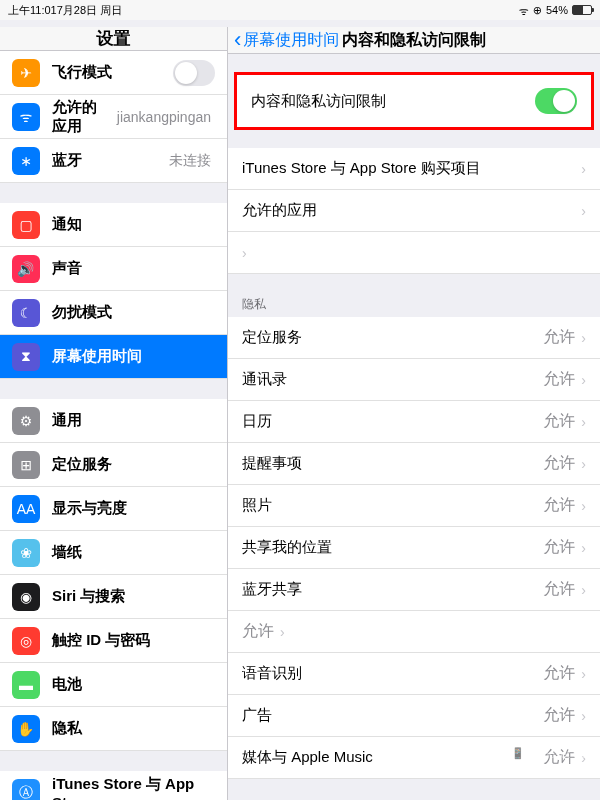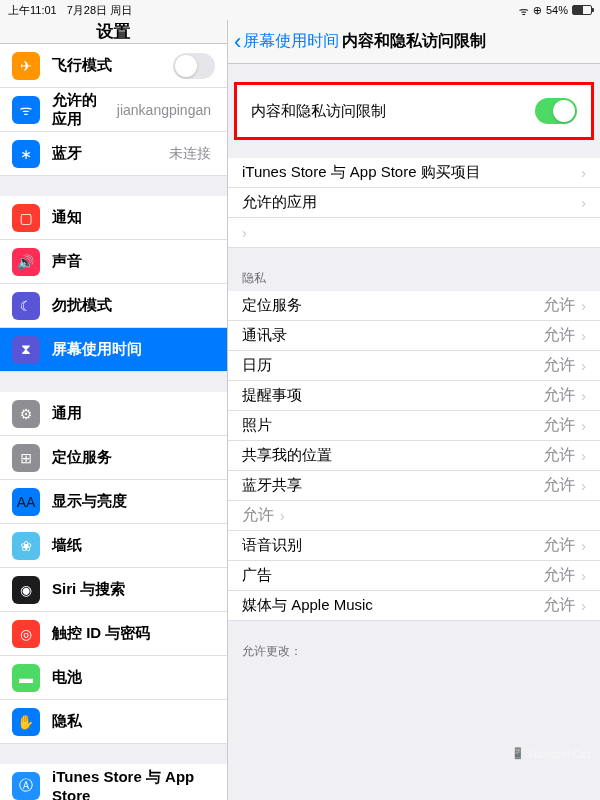--- a/index.html
+++ b/index.html
@@ -1,44 +1,44 @@
 <!DOCTYPE html>
 <html><head>
 <meta charset="utf-8">
 <style>
 * { margin: 0; padding: 0; box-sizing: border-box; font-family: -apple-system, "Helvetica Neue", sans-serif; }
 body { width: 600px; height: 800px; overflow: hidden; background: #efeff4; display: flex; flex-direction: column; }
 .status-bar { height: 20px; display: flex; align-items: center; justify-content: space-between; padding: 0 8px; font-size: 11px; background: #f7f7f7; }
-.status-left { display: flex; gap: 10px; }
+.status-left { display: flex; gap: 0; }
 .status-right { display: flex; align-items: center; gap: 4px; }
 .battery { width: 20px; height: 10px; border: 1px solid #333; border-radius: 2px; position: relative; }
 .battery::after { content: ''; position: absolute; right: -3px; top: 2px; width: 2px; height: 4px; background: #333; border-radius: 0 1px 1px 0; }
 .battery-fill { height: 100%; width: 54%; background: #333; }
-.main { display: flex; flex: 1; overflow: hidden; }
+.main { display: flex; flex: 1; overflow: hidden; margin-top: 7px; }
 .sidebar { width: 228px; background: #efeff4; border-right: 1px solid #c8c7cc; display: flex; flex-direction: column; overflow-y: auto; }
 .sidebar-header { height: 44px; display: flex; align-items: center; justify-content: center; font-size: 17px; font-weight: 600; border-bottom: 1px solid #c8c7cc; background: #f7f7f7; }
 .group { margin-top: 20px; }
 .group:first-child { margin-top: 0; }
 .row { height: 44px; display: flex; align-items: center; padding: 0 12px; background: #fff; border-bottom: 0.5px solid #e0e0e0; font-size: 15px; position: relative; }
 .row .icon { width: 28px; height: 28px; border-radius: 6px; margin-right: 12px; display: flex; align-items: center; justify-content: center; flex-shrink: 0; }
 .row .label { flex: 1; color: #000; font-weight: bold; }
 .row .detail { color: #8e8e93; font-size: 14px; margin-right: 4px; padding-left: 12px; }
 .row.selected { background: #007aff; }
 .row.selected .label { color: #fff; }
 .toggle { width: 42px; height: 26px; border-radius: 13px; background: #e5e5ea; position: relative; }
 .toggle.off::after { content: ''; position: absolute; width: 22px; height: 22px; background: #fff; border-radius: 50%; top: 2px; left: 2px; box-shadow: 0 1px 3px rgba(0,0,0,0.2); }
 .toggle.on { background: #4cd964; }
 .toggle.on::after { content: ''; position: absolute; width: 22px; height: 22px; background: #fff; border-radius: 50%; top: 2px; right: 2px; box-shadow: 0 1px 3px rgba(0,0,0,0.2); }
 .detail-pane { flex: 1; background: #efeff4; display: flex; flex-direction: column; overflow-y: auto; }
 .detail-header { height: 44px; display: flex; align-items: center; border-bottom: 1px solid #c8c7cc; background: #f7f7f7; position: relative; }
 .back { color: #007aff; font-size: 16px; display: flex; align-items: center; padding-left: 6px; }
 .back-chevron { font-size: 22px; margin-right: 2px; }
 .detail-title { position: absolute; left: 50%; transform: translateX(-50%); font-size: 16px; font-weight: 600; }
 .section-header { font-size: 12px; color: #6d6d72; padding: 6px 14px 4px; margin-top: 16px; }
-.drow { height: 30px; display: flex; align-items: center; padding: 0 14px; background: #fff; border-bottom: 0.5px solid #e0e0e0; font-size: 15px; }
+.drow { height: 42px; display: flex; align-items: center; padding: 0 14px; background: #fff; border-bottom: 0.5px solid #e0e0e0; font-size: 15px; }
 .drow .dlabel { flex: 1; }
 .drow .dval { color: #8e8e93; font-size: 16px; margin-right: 6px; }
 .chevron { color: #c7c7cc; font-size: 14px; }
 .highlight-box { margin: 18px 6px 0; border: 3px solid #ff0000; background: #fff; }
 .highlight-box .drow { height: 52px; border: none; }
 .dgroup { margin-top: 18px; }
 .dgroup.first { margin-top: 0; }
 .watermark { position: absolute; right: 10px; bottom: 40px; color: #fff; opacity: 0.5; font-size: 11px; display: flex; align-items: center; gap: 4px; pointer-events: none; }
 </style>
 </head>
@@ -101,21 +101,21 @@
         <div class="group">
           <div class="row">
             <div class="icon" style="background: rgb(142, 142, 147); color: rgb(255, 255, 255); font-size: 14px;">⚙</div>
             <span class="label">通用</span>
           </div>
           <div class="row">
             <div class="icon" style="background: rgb(142, 142, 147); color: rgb(255, 255, 255); font-size: 14px;">⊞</div>
             <span class="label">定位服务</span>
           </div>
           <div class="row">
-            <div class="icon" style="background: rgb(0, 122, 255); color: #0f172a; font-size: 14px;">AA</div>
+            <div class="icon" style="background: rgb(0, 122, 255); color: #ffffff; font-size: 14px;">AA</div>
             <span class="label">显示与亮度</span>
           </div>
           <div class="row">
             <div class="icon" style="background: rgb(85, 193, 236); color: rgb(255, 255, 255); font-size: 14px;">❀</div>
             <span class="label">墙纸</span>
           </div>
           <div class="row">
             <div class="icon" style="background: rgb(28, 28, 30); color: rgb(255, 255, 255); font-size: 14px;">◉</div>
             <span class="label">Siri 与搜索</span>
           </div>

